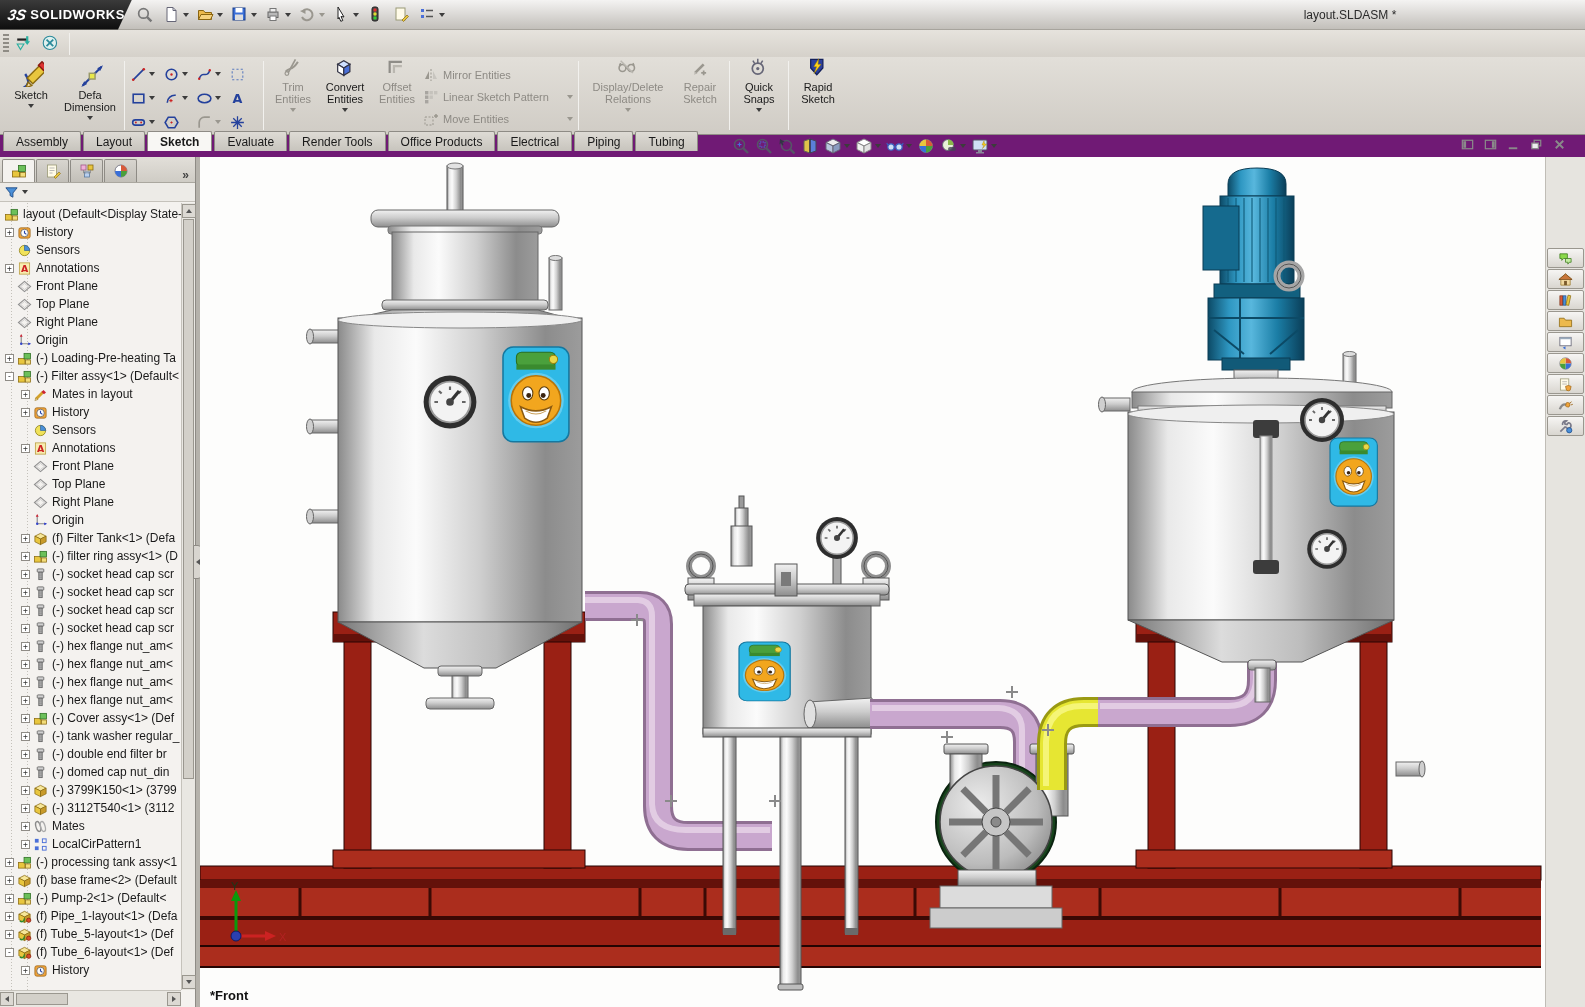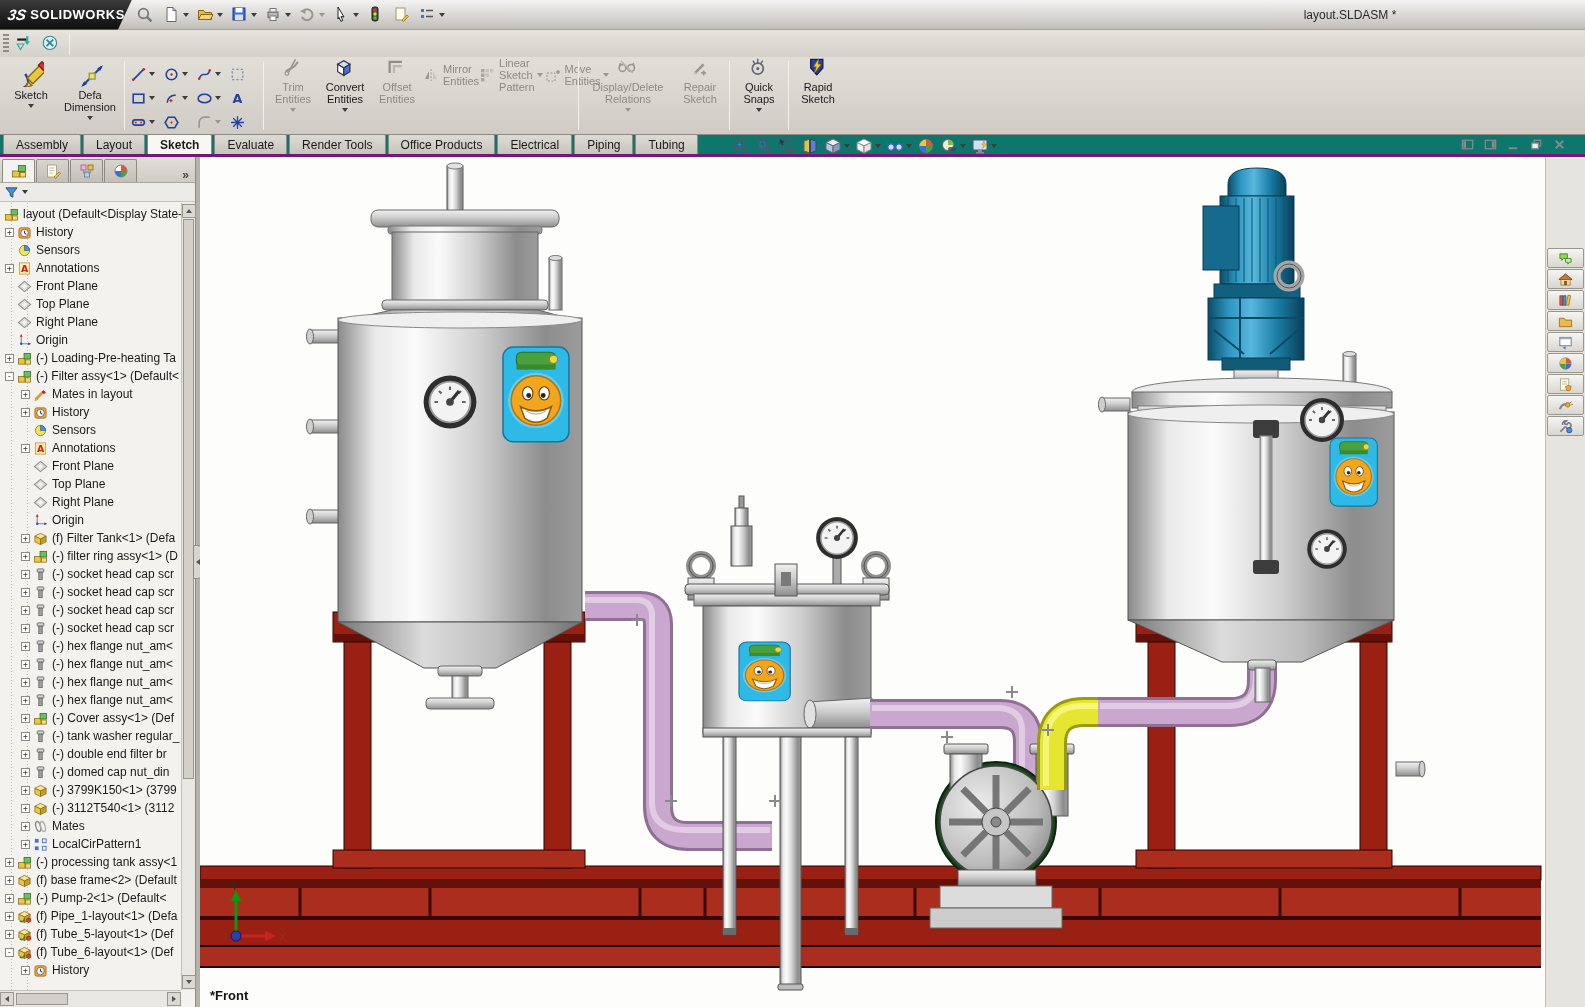--- a/index.html
+++ b/index.html
@@ -39,27 +39,27 @@
   .rgroup { display:flex; flex-direction:column; align-items:center; justify-content:flex-start; padding-top:4px; }
   .rsep { width:1px; background:#b2aea7; border-right:1px solid #f2f1ee; margin:4px 3px; }
   .bigbtn { width:56px; text-align:center; }
   .bigbtn .lbl { font-size:11px; line-height:12px; margin-top:2px; }
   .tallbtn { width:52px; text-align:center; padding-top:0; }
   .tallbtn .lbl { font-size:11px; line-height:12px; margin-top:2px; }
   .dis .lbl { color:#8d8a84; }
   .btn-caret { margin:3px auto 0 auto; }
   #sketch-grid { display:grid; grid-template-columns:repeat(4,33px); grid-auto-rows:24px; padding-top:5px; }
   .gcell { display:flex; align-items:center; justify-content:flex-start; padding-left:2px; }
-  .rowgroup { display:flex; flex-direction:row; justify-content:flex-start; padding-top:7px; width:152px; }
+  .rowgroup { display:flex; flex-direction:column; justify-content:flex-start; padding-top:7px; width:152px; }
   .rrow { display:flex; align-items:center; height:22px; }
   .rrow .lbl { font-size:11px; margin-left:4px; color:#8d8a84; flex:1; text-align:left; }
   .rrow .car { margin-right:2px; }
 
   
-  .tabrow { position:relative; height:22px; background:#0f766e; border-bottom:3px solid #701a75; }
+  .tabrow { position:relative; height:22px; background:#701a75; border-bottom:6px solid #701a75; }
   #cmd-tabs { position:absolute; left:3px; bottom:0; display:flex; }
   .ctab { padding:3px 12px 2px 12px; border:1px solid #8e8b85; border-bottom:none; margin-right:2px;
           background:linear-gradient(#dedbd5,#c7c4bd); border-radius:2px 2px 0 0; font-size:12px; }
   .ctab.active { background:#f8f7f4; font-weight:bold; }
   #headsup { position:absolute; left:730px; top:0; height:22px; display:flex; align-items:center; }
   .hu-btn { display:flex; align-items:center; padding:1px 2px; margin-right:1px; }
   #winctl { position:absolute; right:16px; top:1px; display:flex; }
   .wc-btn { width:20px; height:17px; display:flex; align-items:center; justify-content:center; margin-left:3px; }
 
   

